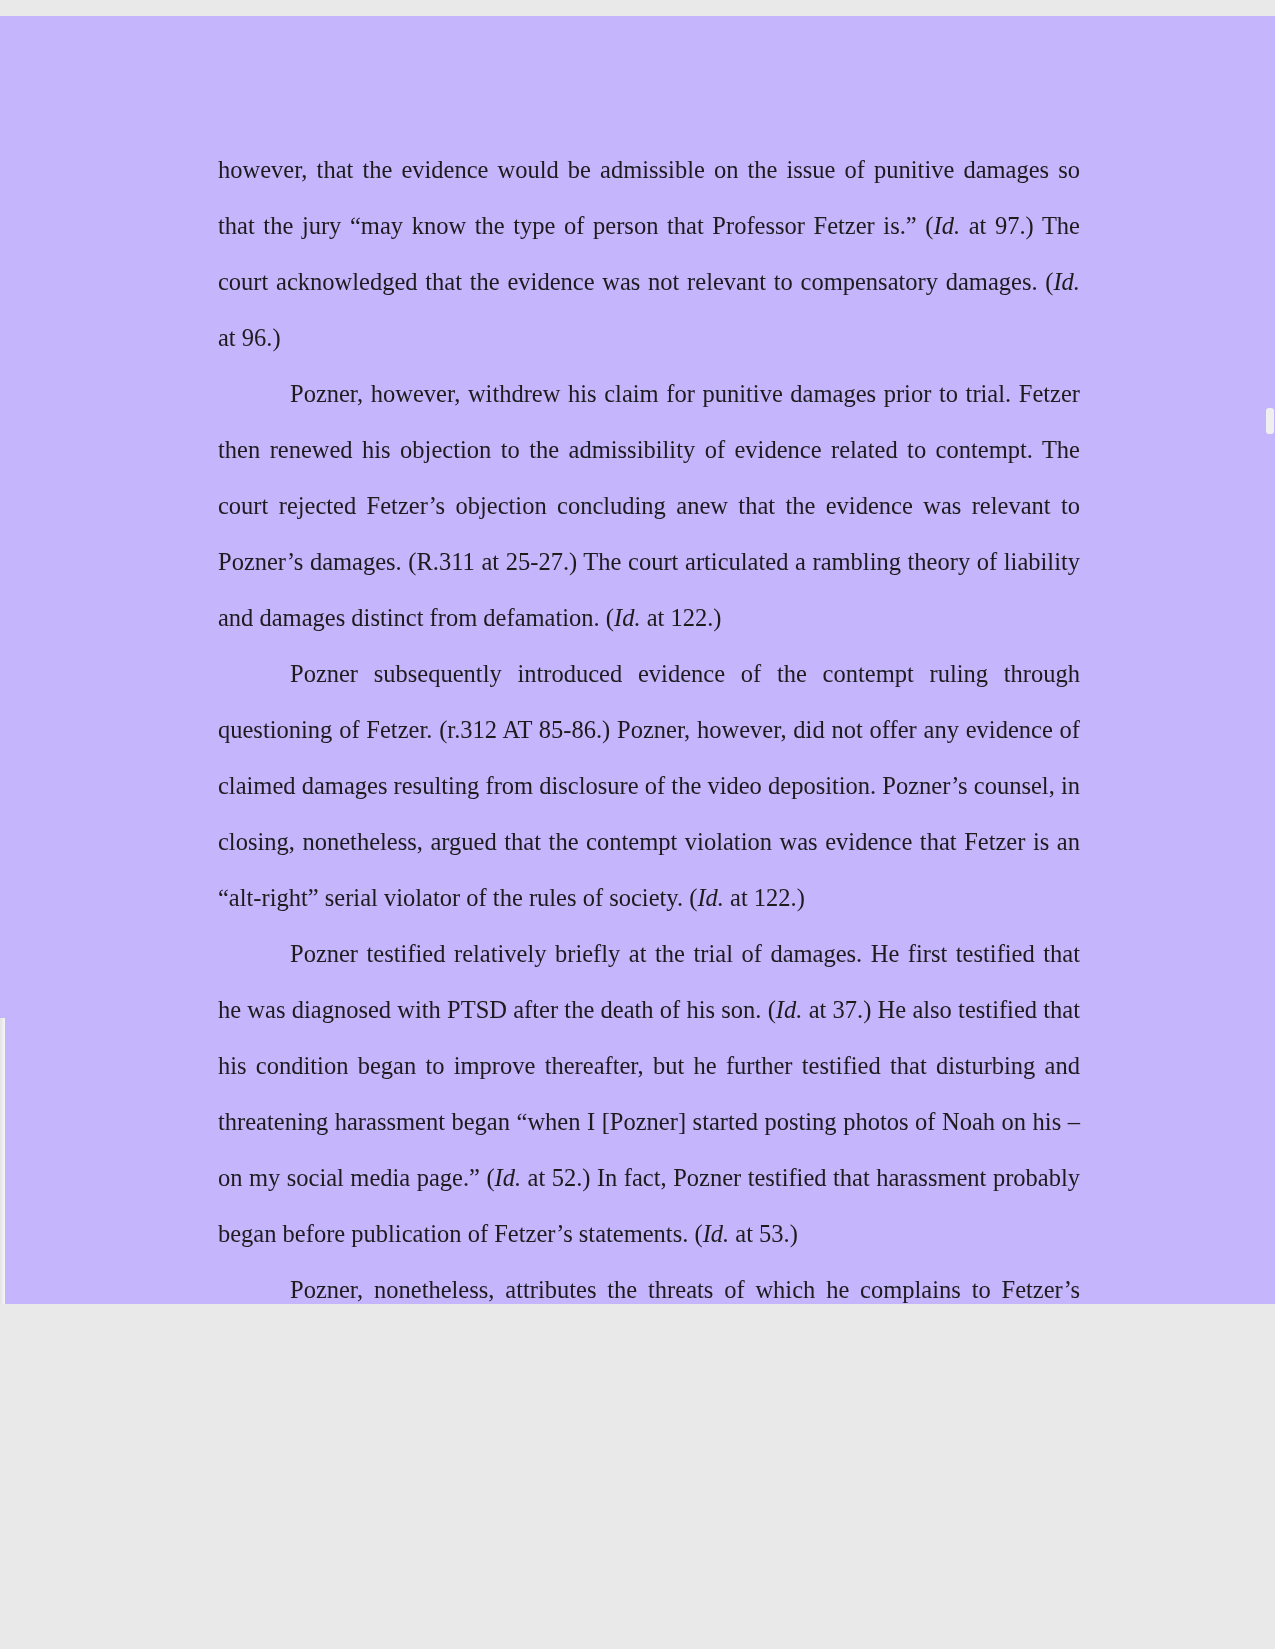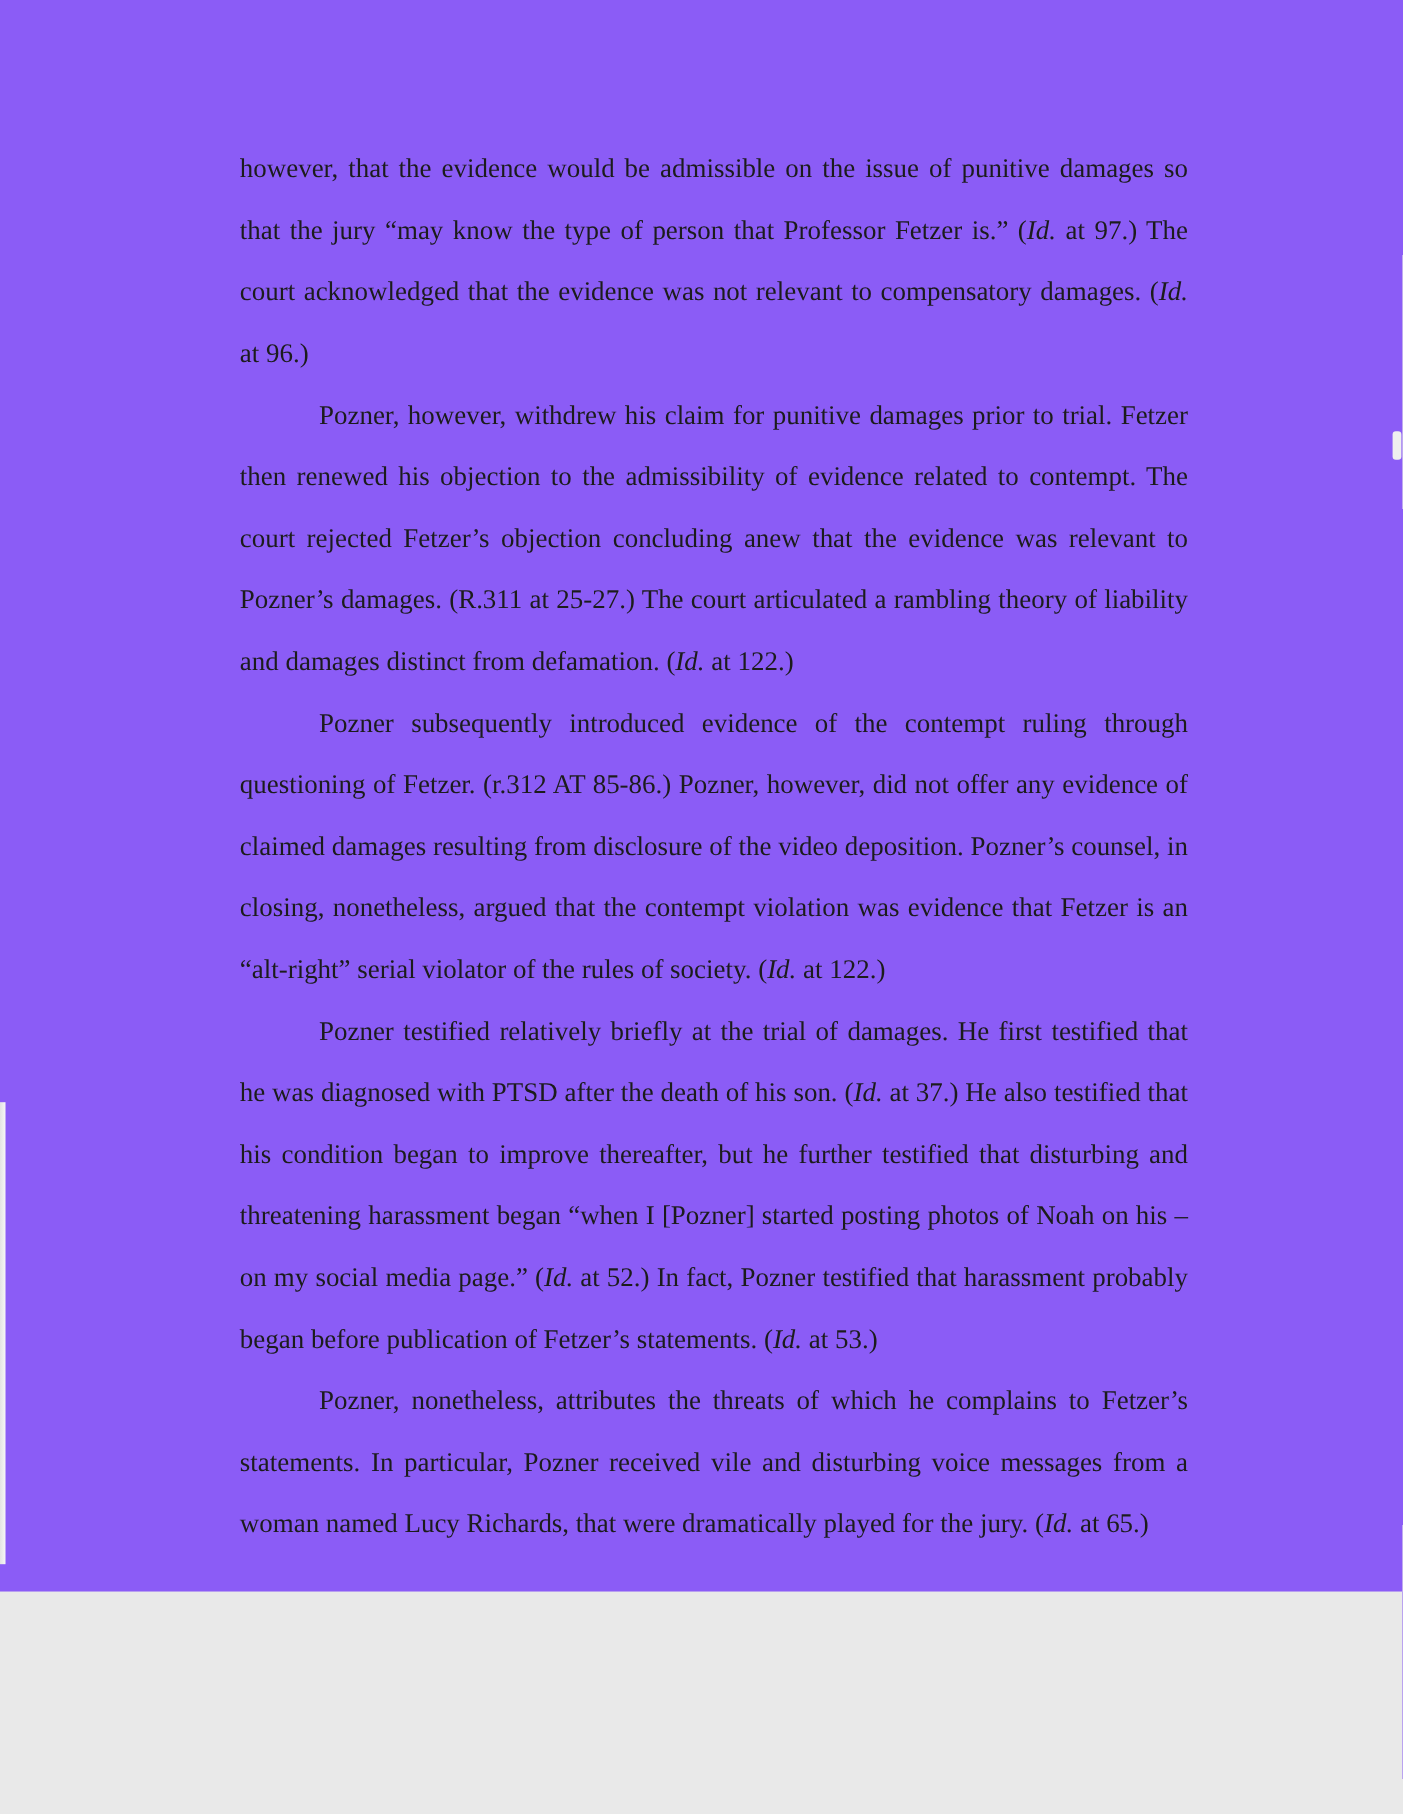--- a/index.html
+++ b/index.html
@@ -3,23 +3,23 @@
 <meta charset="utf-8">
 <style>
   html, body {
     margin: 0;
     padding: 0;
     background: #e9e9e9;
   }
   .page {
     position: relative;
     width: 1275px;
-    height: 1447px;
-    margin: 0 auto;
-    background: #8b5cf6;
+    height: 1288px;
+    margin: 16px auto;
+    background: #c4b5fd;
     font-family: "Liberation Serif", serif;
     color: #1c1c1c;
     overflow: hidden;
   }
   .doc {
     position: absolute;
     left: 218px;
     top: 126px;
     width: 862px;
     font-size: 24.5px;

